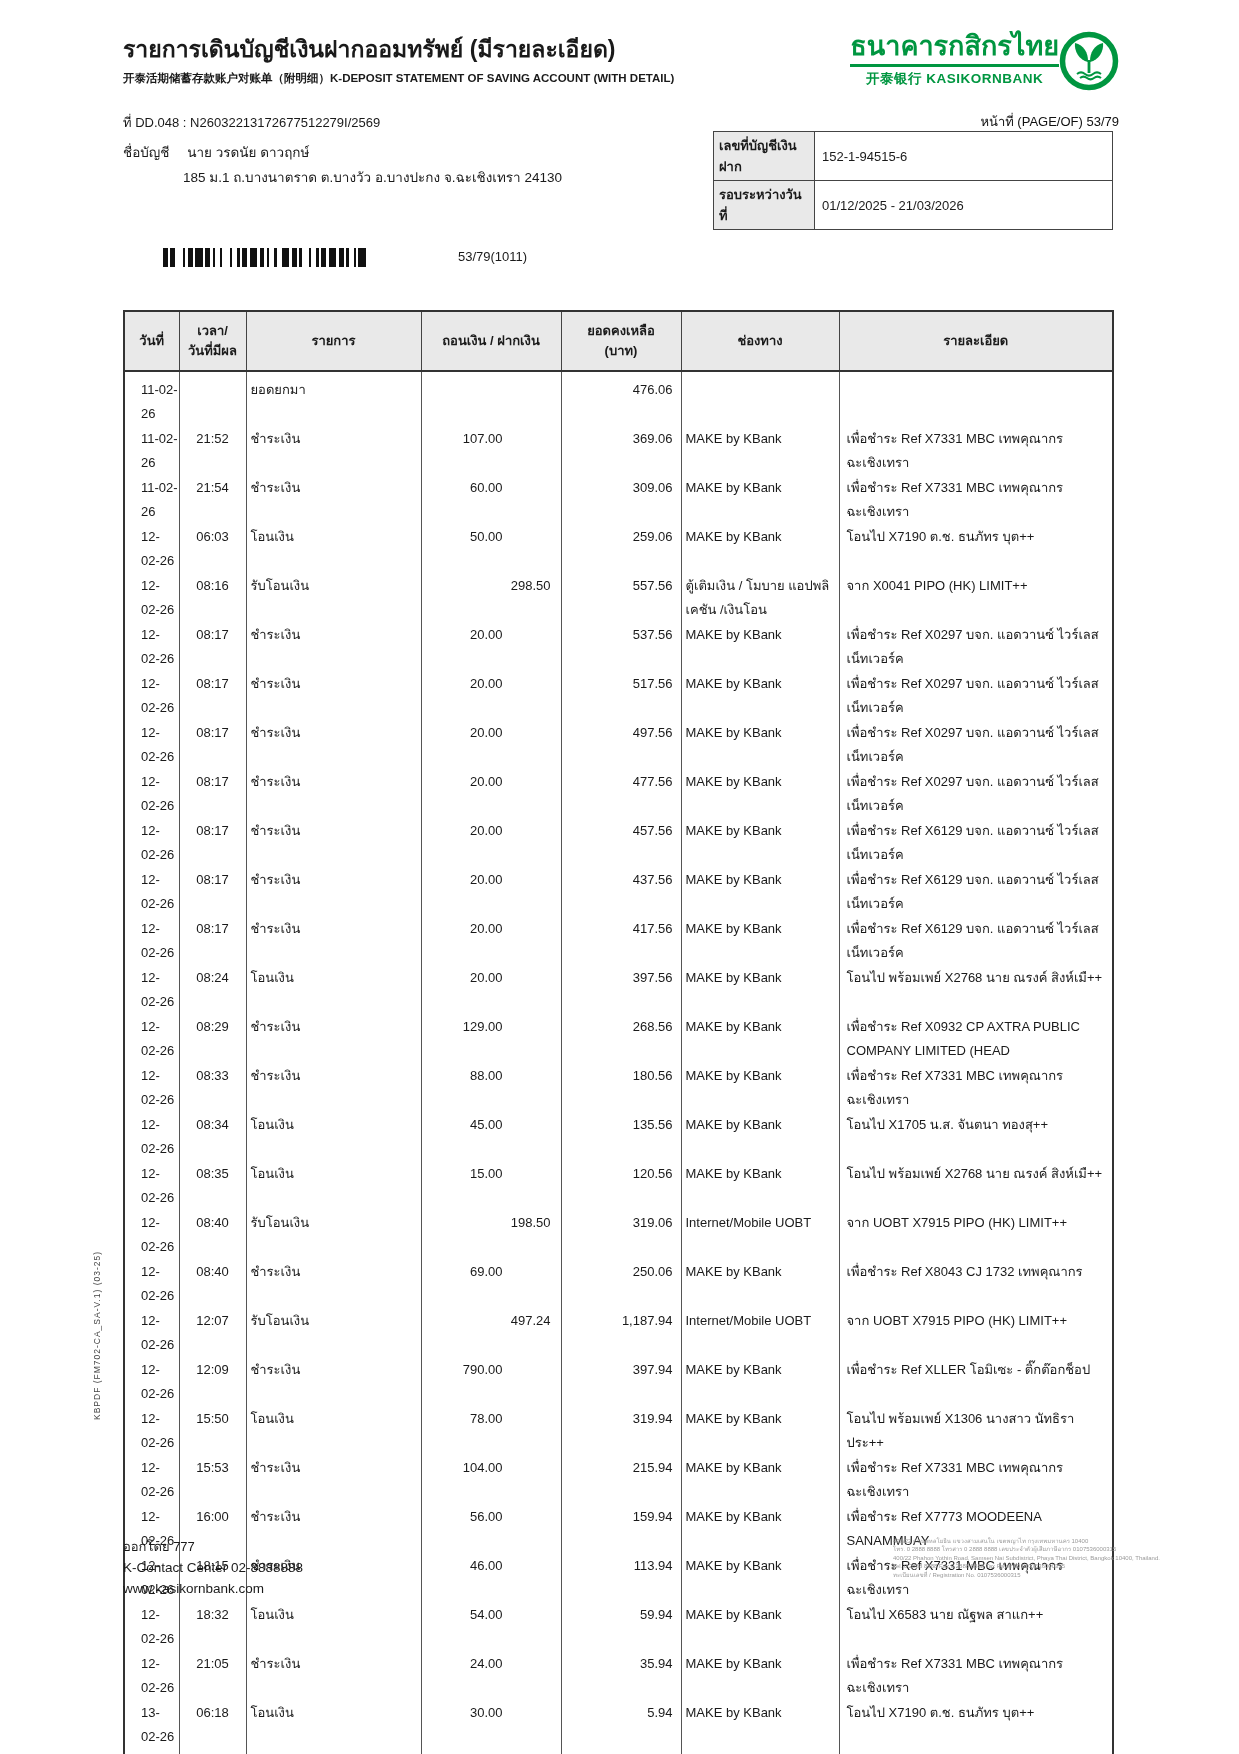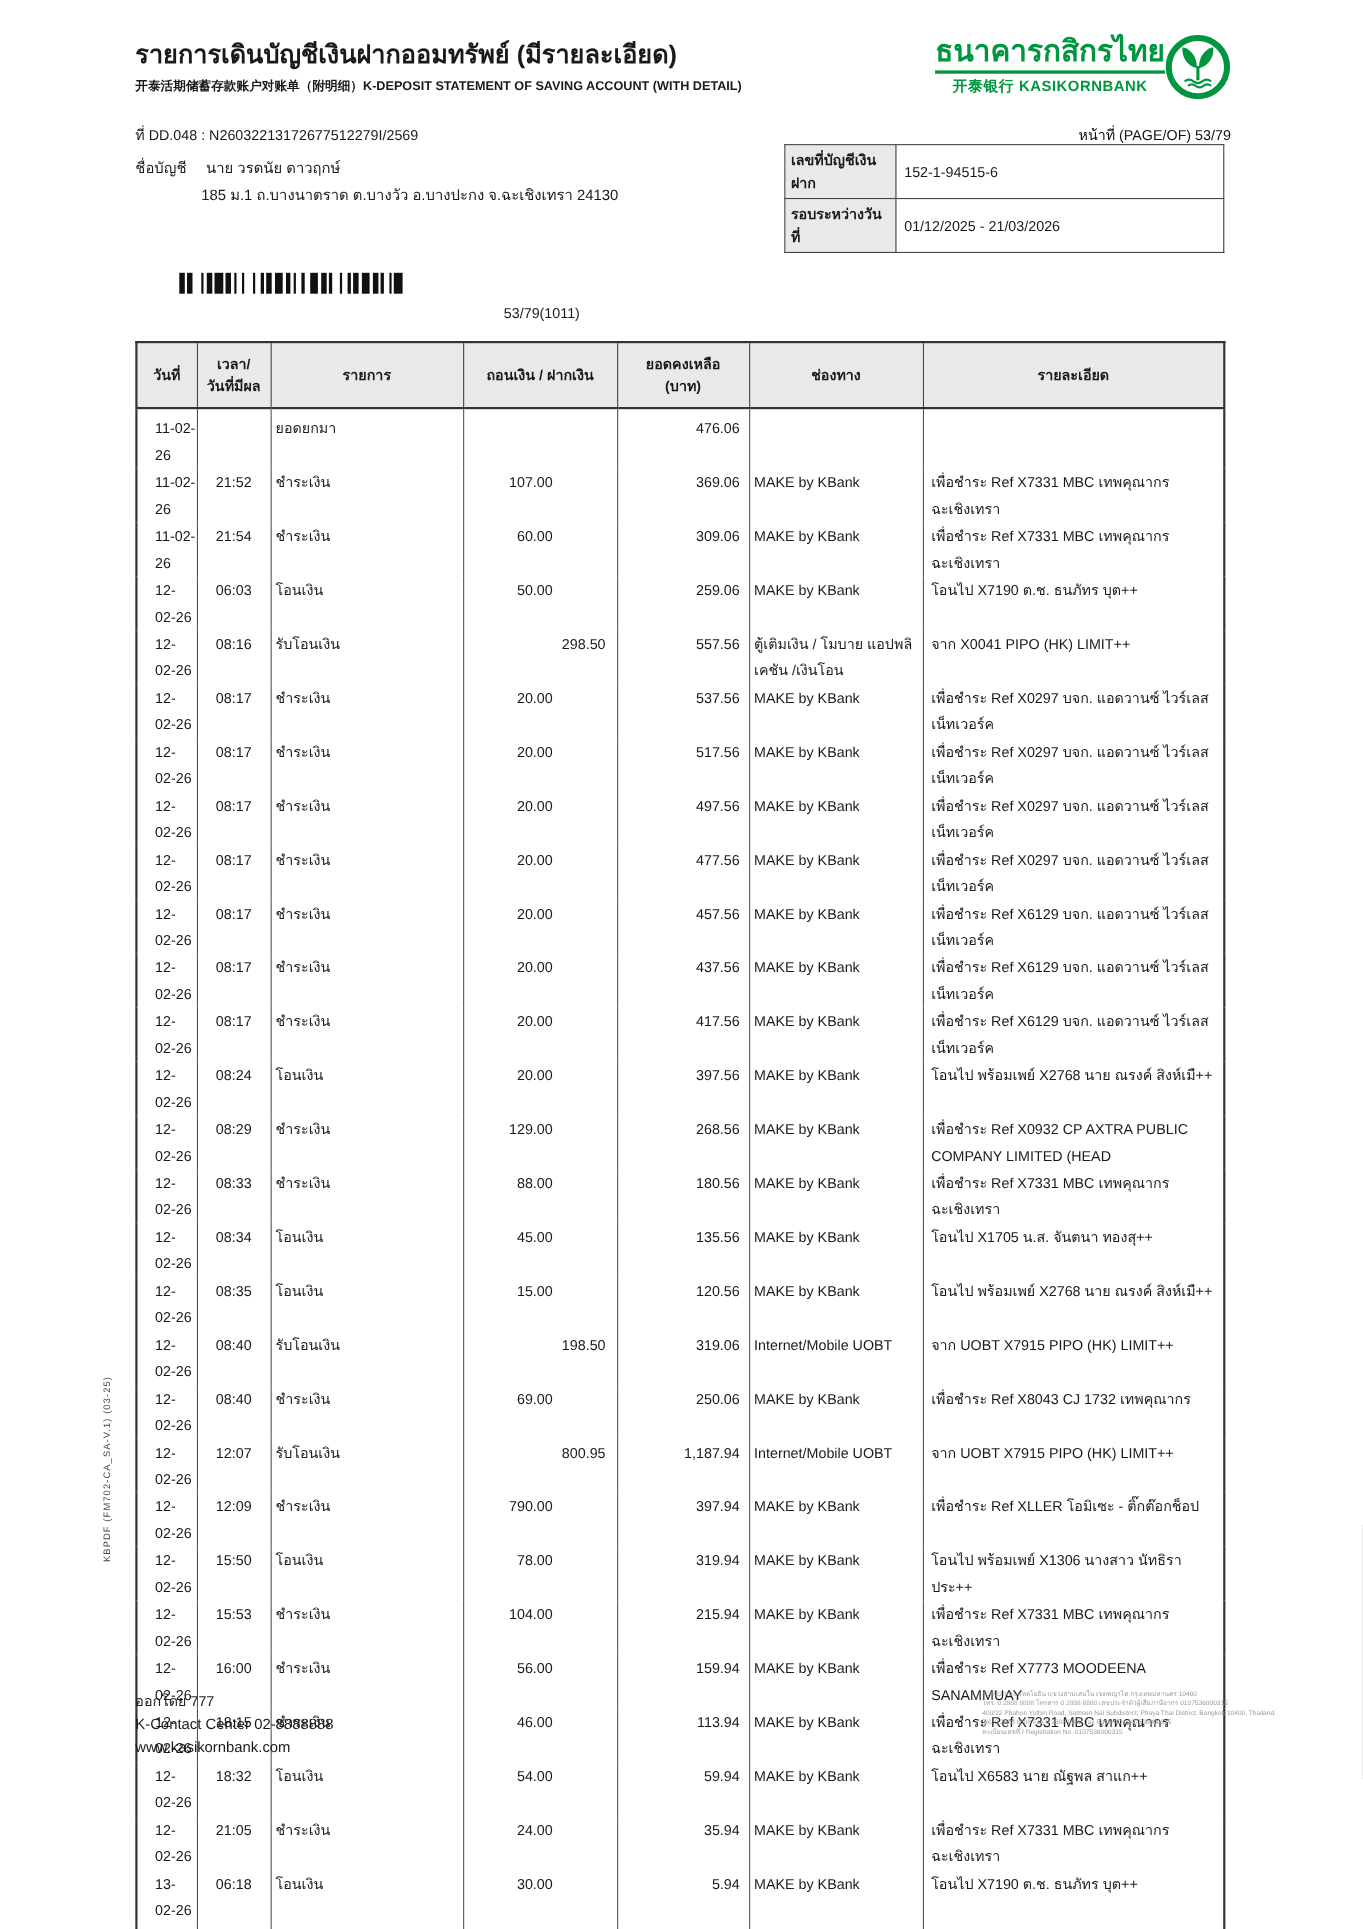--- a/index.html
+++ b/index.html
@@ -26,21 +26,21 @@
   
   .info-box { position:absolute; left:713px; top:131px; border-collapse:collapse; }
   .info-box td { border:1px solid #444; font-size:13px; padding:3px 7px; height:24px; }
   .info-box .k { background:#e9e9e9; width:101px; font-weight:bold; padding:3px 5px; }
   .info-box .v { width:298px; }
 
   
   .barcode-wrap { position:absolute; left:163px; top:248px; width:206px; height:19px; display:flex; align-items:stretch; }
   .barcode-wrap .bar { background:#111; }
   .barcode-wrap .sp  { background:transparent; }
-  .barcode-text { position:absolute; left:458px; top:249px; font-size:13px;margin-top:28px; }
+  .barcode-text { position:absolute; left:458px; top:249px; font-size:13px; }
 
   
   .main-table { position:absolute; left:123px; top:310px; border-collapse:collapse; table-layout:fixed; width:989px; }
   .main-table th, .main-table td { font-size:13px; vertical-align:top; }
   .main-table thead th {
     background:#e9e9e9; border:1px solid #444; border-bottom:2px solid #333;
     font-weight:bold; height:60px; vertical-align:middle; text-align:center; line-height:20px; padding:2px;
   }
   .main-table { border:2px solid #333; }
   .main-table tbody td { border-left:1px solid #555; border-right:1px solid #555; line-height:24px; padding-top:1px; }
@@ -454,21 +454,21 @@
             <div>MAKE by KBank</div>
           </td>
           <td class="c-detail">
             <div>เพื่อชำระ Ref X8043 CJ 1732 เทพคุณากร</div>
           </td>
         </tr>
         <tr>
           <td class="c-date">12-02-26</td>
           <td class="c-time">12:07</td>
           <td class="c-desc">รับโอนเงิน</td>
-          <td class="c-amount dep">800.95</td>
+          <td class="c-amount dep">497.24</td>
           <td class="c-balance">1,187.94</td>
           <td class="c-channel">
             <div>Internet/Mobile UOBT</div>
           </td>
           <td class="c-detail">
             <div>จาก UOBT X7915 PIPO (HK) LIMIT++</div>
           </td>
         </tr>
         <tr>
           <td class="c-date">12-02-26</td>

